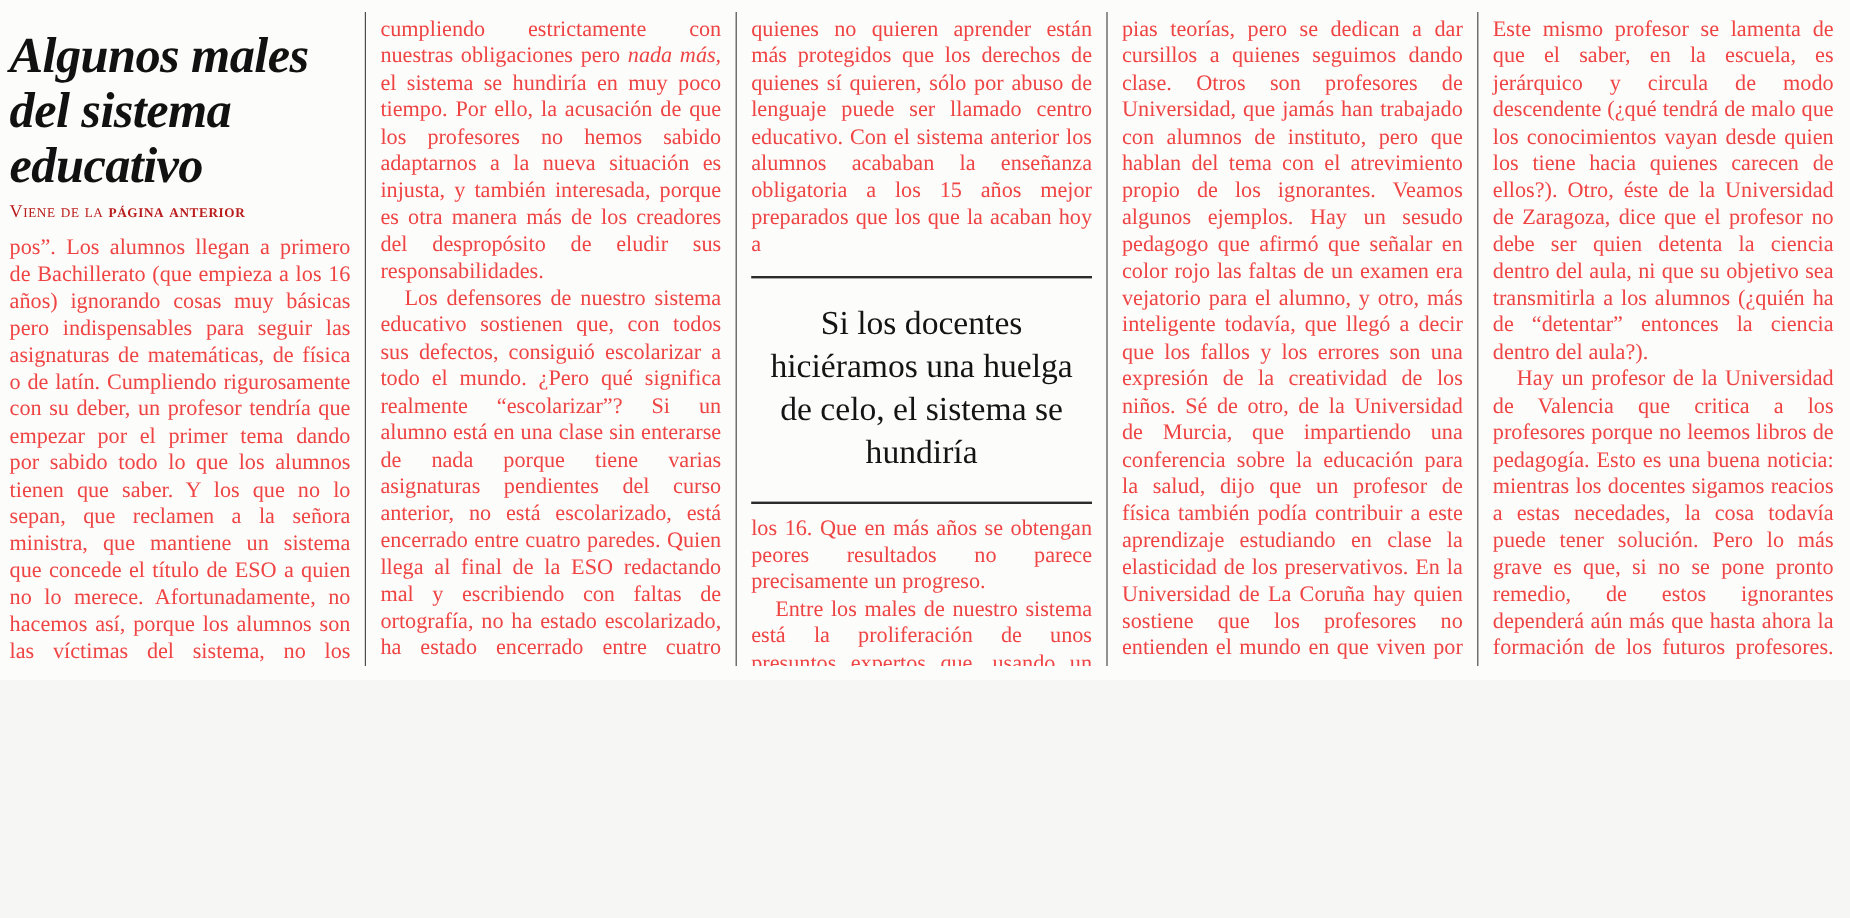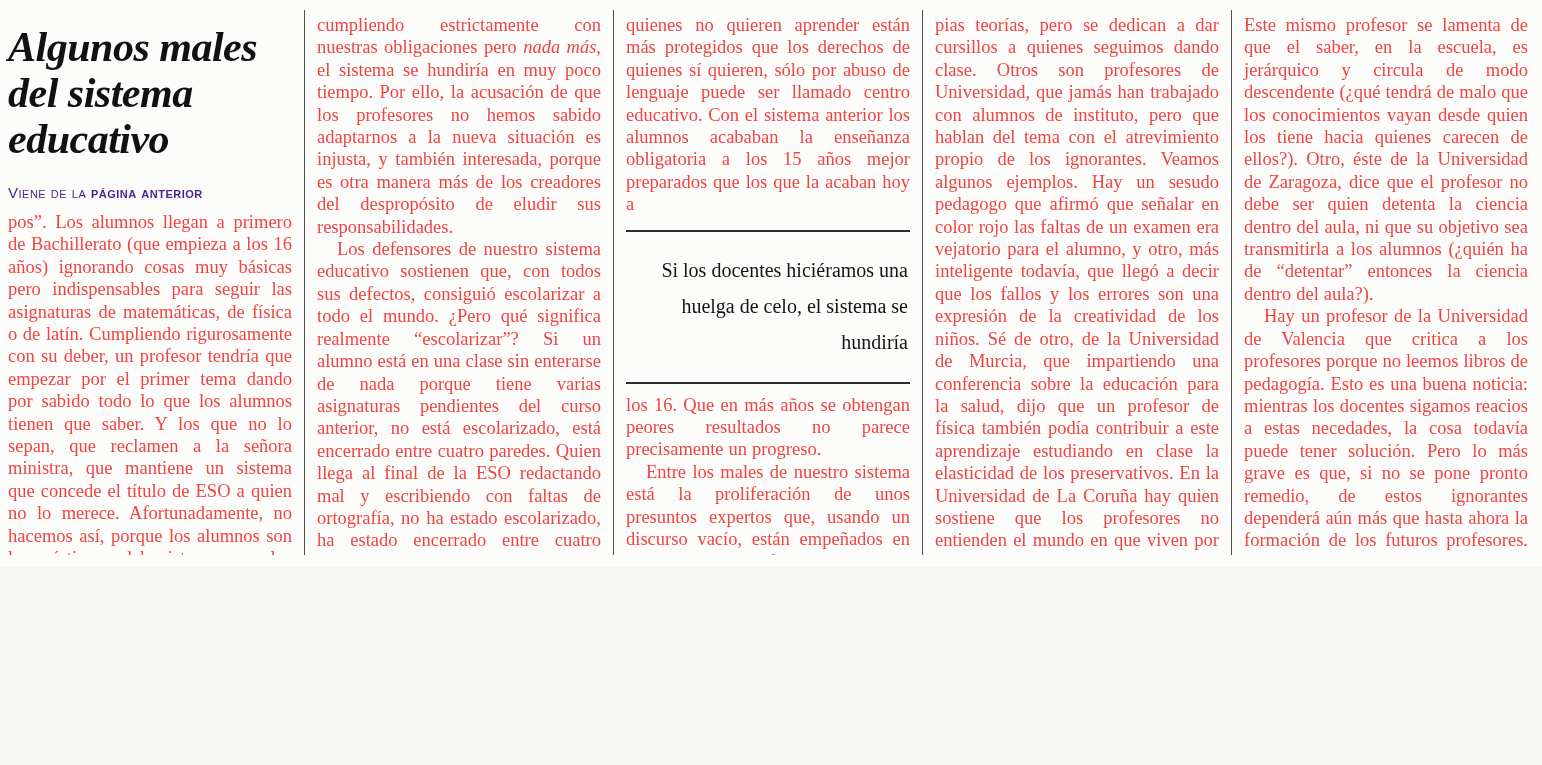--- a/index.html
+++ b/index.html
@@ -37,24 +37,24 @@
     font-size: 42px;
     line-height: 46px;
     letter-spacing: -0.5px;
     margin: 14px 0 0 0;
     color: #111;
     hyphens: none;
   }
 
   
   .kicker {
-    margin-top: 22px;
-    font-family: Liberation Sans, sans-serif;
+    margin-top: 7px;
+    font-family: Liberation Serif, serif;
     font-size: 15px;
-    color: #4c1d95;
+    color: #b91c1c;
     white-space: nowrap;
   }
   .kicker-prefix {
     font-variant: small-caps;
     letter-spacing: 0.5px;
     font-weight: 400;
   }
   .kicker-highlight {
     font-variant: small-caps;
     font-weight: 700;
@@ -81,25 +81,25 @@
 
   
   .pull-quote {
     margin: 14px 0 10px 0;
     border-top: 2px solid #2c2c2c;
     border-bottom: 2px solid #2c2c2c;
     padding: 20px 2px 22px 2px;
   }
   .pull-quote-text {
     font-family: "Liberation Serif", "DejaVu Serif", serif;
-    font-size: 20px;
+    font-size: 28px;
     line-height: 36px;
     color: #141414;
     margin: 0;
-    text-align: right;
+    text-align: center;
     hyphens: none;
   }
 
   
   .byline {
     margin-top: 22px;
     font-family: "Liberation Sans", sans-serif;
     font-size: 17.5px;
     line-height: 23px;
     color: #1b1b1b;

